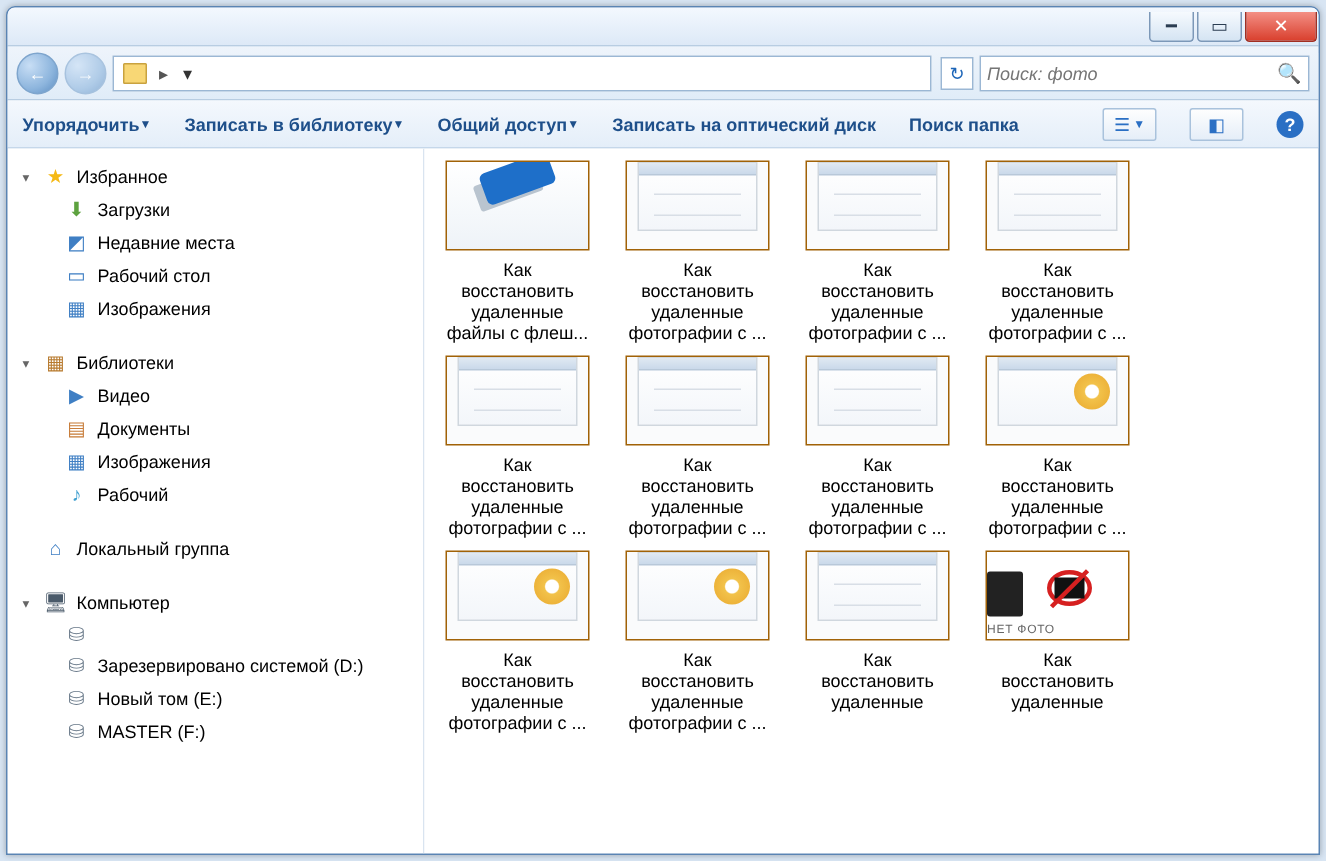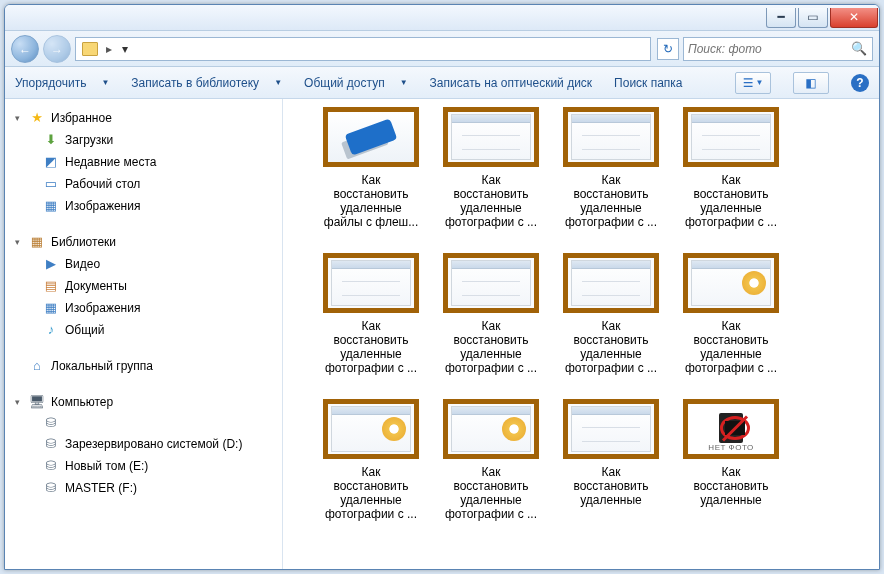--- a/index.html
+++ b/index.html
@@ -12,25 +12,25 @@
 .win-btn.close { width:48px; background:linear-gradient(#f38f85,#d9402e); color:#fff; border-color:#a12f23; }
 .navbar { height:36px; display:flex; align-items:center; gap:4px; padding:0 6px; background:linear-gradient(#eef4fb,#e0ecf8); border-bottom:1px solid #b8cde2; }
 .nav-arrow { width:28px; height:28px; border-radius:50%; background:radial-gradient(circle at 30% 30%,#c8def5,#8db5dd 60%,#5b8cc1); border:1px solid #7ea5cd; display:flex; align-items:center; justify-content:center; color:#fff; cursor:pointer; font-size:13px; }
 .nav-arrow.fwd { opacity:.6; }
 .addr-wrap { flex:1; height:24px; border:1px solid #9bb7d4; background:#fff; display:flex; align-items:center; padding:0 2px; }
 .addr-folder { width:16px; height:14px; background:#f8d775; border:1px solid #c9a23f; border-radius:1px; margin:0 4px; }
 .addr-sep { color:#555; padding:0 4px; }
 .addr-txt { flex:1; color:#000; }
 .addr-drop { width:18px; text-align:center; color:#333; cursor:pointer; }
 .addr-refresh { width:22px; height:22px; margin-left:2px; border:1px solid #9bb7d4; background:#fff; display:flex; align-items:center; justify-content:center; color:#1e66b8; cursor:pointer; }
-.search-wrap { width:190px; height:24px; border:1px solid #9bb7d4; background:#fff; display:flex; align-items:center; padding:0 4px; }
+.search-wrap { width:220px; height:24px; border:1px solid #9bb7d4; background:#fff; display:flex; align-items:center; padding:0 4px; }
 .search-wrap input { flex:1; border:none; outline:none; color:#888; font-style:italic; font-size:12px; background:transparent; }
 .search-icon { color:#2a6fc4; font-size:13px; cursor:pointer; }
 .toolbar { height:32px; display:flex; align-items:center; gap:22px; padding:0 10px; background:linear-gradient(#f4f8fd,#e4eef9); border-bottom:1px solid #c5d7ea; }
-.toolbar .tbtn { color:#1e4f8a; cursor:pointer; display:flex; align-items:center; gap:15px; }
+.toolbar .tbtn { color:#1e4f8a; cursor:pointer; display:flex; align-items:center; gap:0;font-weight:bold; }
 .toolbar .tbtn .drop { font-size:8px; }
 .toolbar .spacer { flex:1; }
 .toolbar .view-btn { width:36px; height:22px; border:1px solid #a9c2dc; background:linear-gradient(#fefefe,#e5eef8); display:flex; align-items:center; justify-content:center; color:#2a6fc4; cursor:pointer; border-radius:2px; }
 .toolbar .help { width:18px; height:18px; border-radius:50%; background:#2a6fc4; color:#fff; display:flex; align-items:center; justify-content:center; font-weight:bold; cursor:pointer; }
 .body { flex:1; display:flex; overflow:hidden; }
 .sidebar { width:278px; background:#fff; border-right:1px solid #d9e4f0; overflow-y:auto; padding:8px 0; }
 .side-group { margin-bottom:14px; }
 .side-item { display:flex; align-items:center; gap:6px; padding:2px 8px 2px 20px; cursor:pointer; color:#000; line-height:18px; }
 .side-item.header { padding-left:10px; }
 .side-item.child { padding-left:38px; }
@@ -41,23 +41,23 @@
 .ic-desk   { color:#3f7fc4; }
 .ic-pic    { color:#3f7fc4; }
 .ic-lib    { color:#b87b2f; }
 .ic-vid    { color:#3f7fc4; }
 .ic-doc    { color:#c87d3a; }
 .ic-mus    { color:#3f9fcf; }
 .ic-home   { color:#3f7fc4; }
 .ic-comp   { color:#4a5a6a; }
 .ic-disk   { color:#6a7a8a; }
 .content { flex:1; background:#fff; overflow:auto; padding:8px 14px; }
-.grid { display:flex; flex-wrap:wrap; gap:24px 24px;margin-left:26px; }
+.grid { display:flex; flex-wrap:wrap; gap:8px 24px; }
 .item { width:96px; display:flex; flex-direction:column; align-items:center; cursor:pointer; }
-.thumb { width:96px; height:60px; border:5px solid #a16207; background:#fdfdfd; margin-bottom:6px; display:flex; align-items:center; justify-content:center; overflow:hidden; position:relative; }
+.thumb { width:96px; height:60px; border:1px solid #a16207; background:#fdfdfd; margin-bottom:6px; display:flex; align-items:flex-start; justify-content:center; overflow:hidden; position:relative; }
 .thumb .inner-lines::before,.thumb .inner-lines::after { content:""; position:absolute; left:10px; right:10px; height:1px; background:#d8dee6; }
 .thumb .inner-lines::before { top:20px; } .thumb .inner-lines::after { top:34px; }
 .thumb.usb { background:linear-gradient(#fff,#eef3f8); }
 .thumb.usb .usb-body { width:48px; height:22px; background:#1e6fc9; border-radius:4px; transform:rotate(-20deg); box-shadow:-8px 4px 0 -2px #b9c4cf; }
 .thumb.nofoto { background:#fff; flex-direction:column; }
 .thumb.nofoto .sd { width:24px; height:30px; background:#222; border-radius:2px; margin-bottom:3px; position:relative; }
 .thumb.nofoto .cam { position:absolute; right:24px; top:12px; width:30px; height:24px; border:3px solid #d62020; border-radius:50%; display:flex; align-items:center; justify-content:center; }
 .thumb.nofoto .cam::after { content:""; width:34px; height:3px; background:#d62020; transform:rotate(-45deg); position:absolute; }
 .thumb.nofoto .camera { width:20px; height:14px; background:#111; }
 .thumb.nofoto .nftext { font-size:8px; color:#666; letter-spacing:.5px; position:absolute; bottom:2px; }
@@ -188,21 +188,21 @@
             <div class="side-item child">
               <span class="ic ic-doc">▤</span>
               <span>Документы</span>
             </div>
             <div class="side-item child">
               <span class="ic ic-pic">▦</span>
               <span>Изображения</span>
             </div>
             <div class="side-item child">
               <span class="ic ic-mus">♪</span>
-              <span>Общий</span>
+              <span>Рабочий</span>
             </div>
           </div>
       </div>
 
       <div class="side-group">
         <div class="side-item header">
           <span class="arrow" style="visibility:hidden">▸</span>
           <span class="ic ic-home">⌂</span>
           <span>Локальный группа</span>
         </div>

